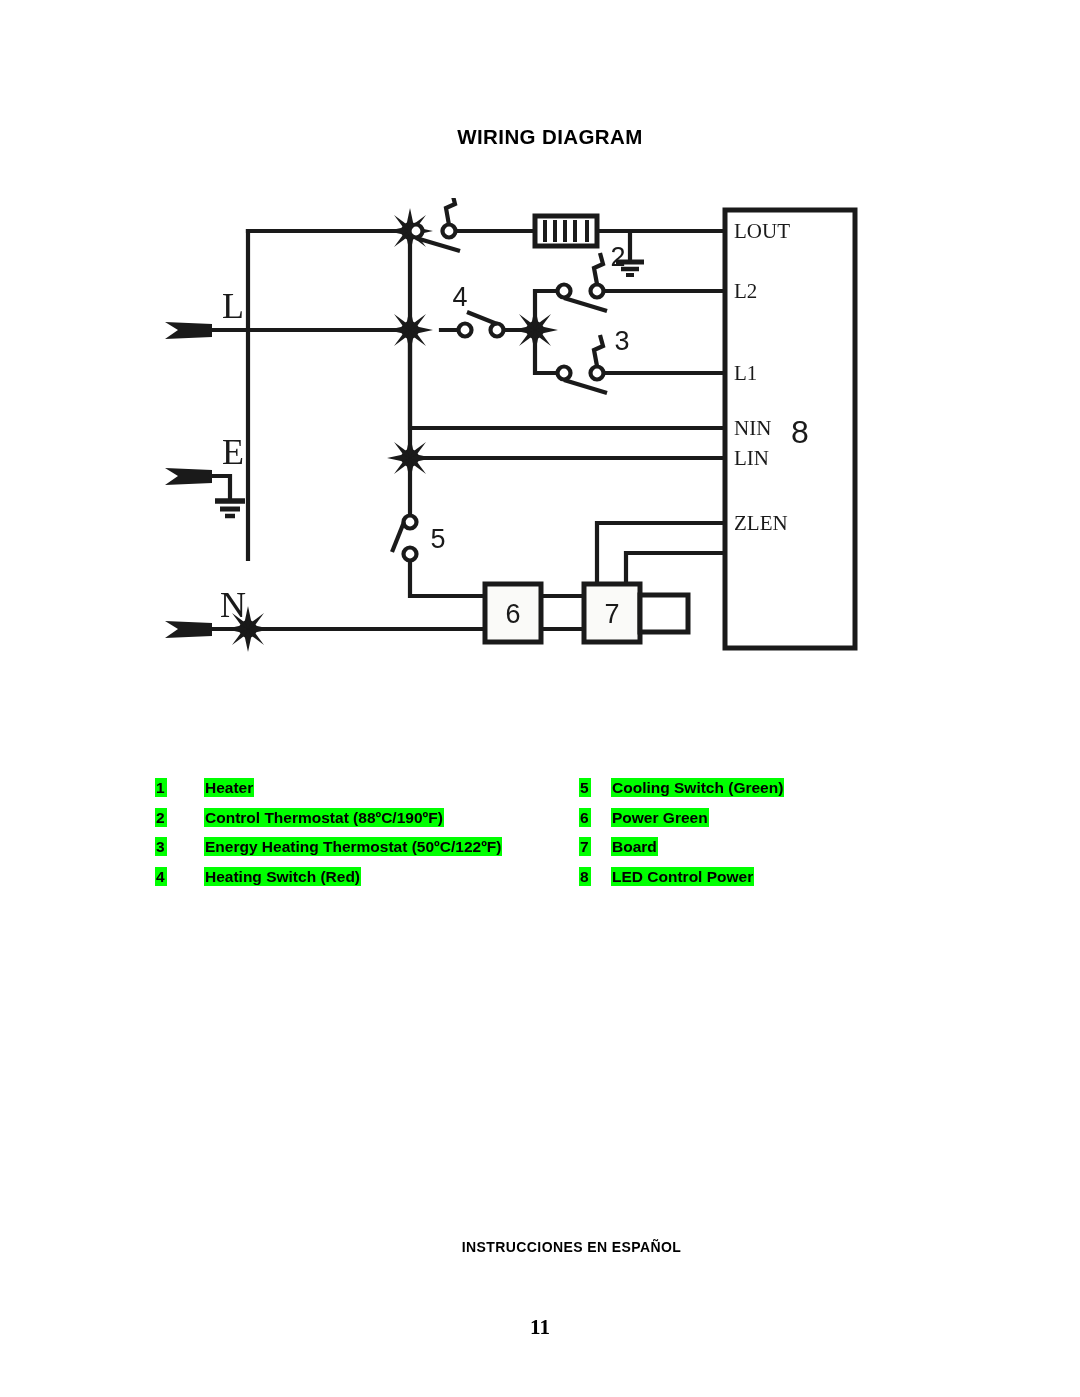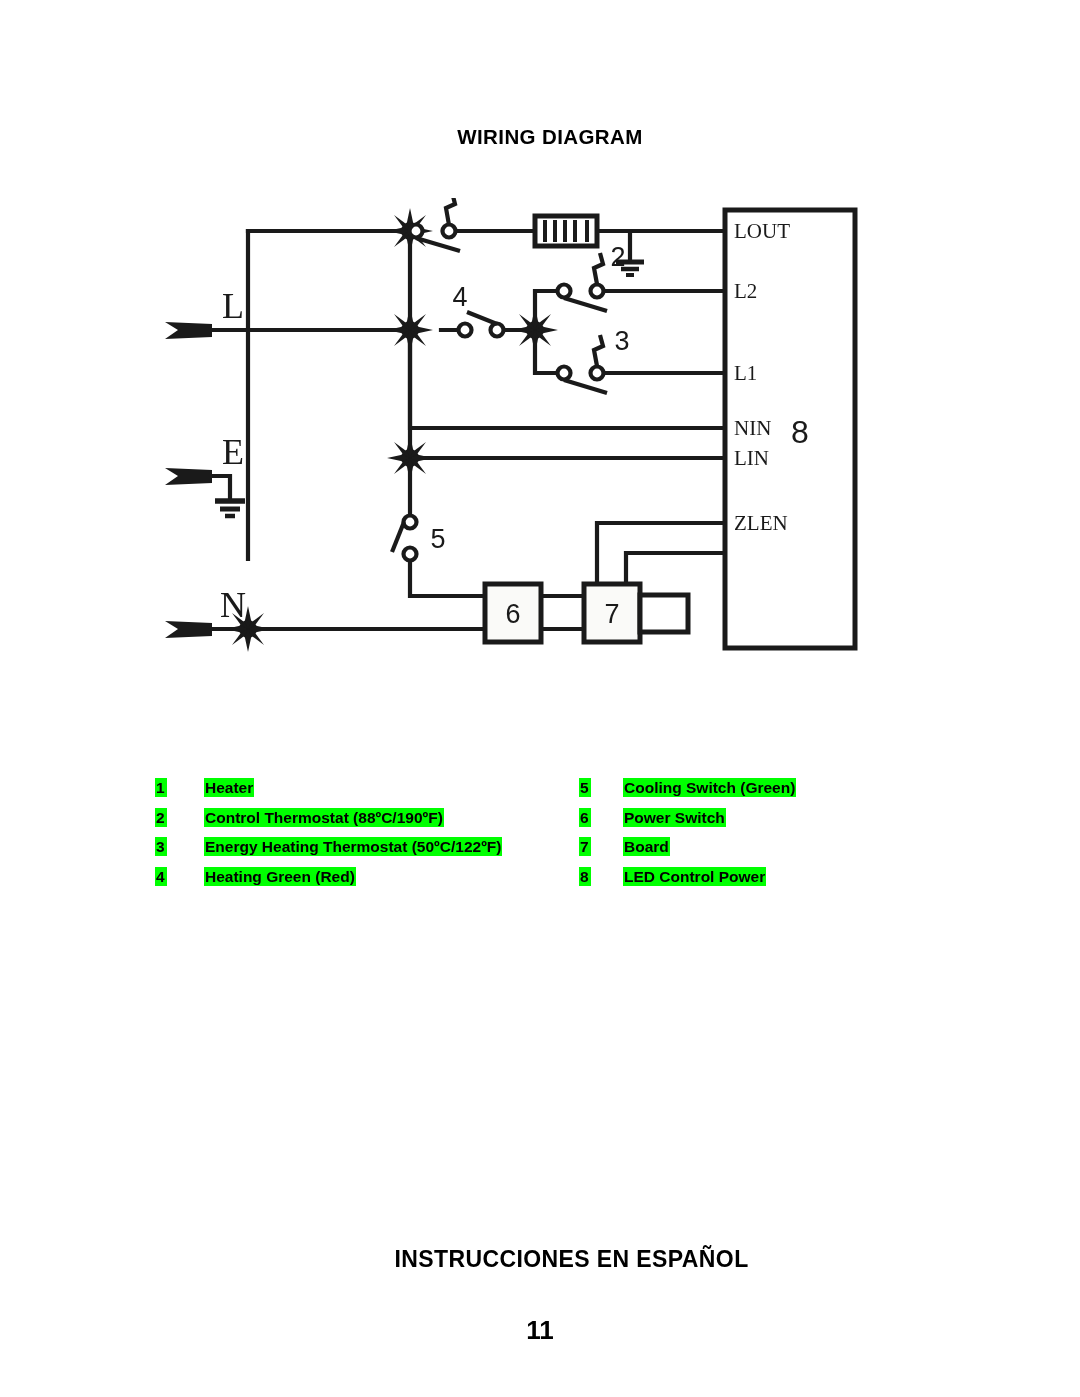--- a/index.html
+++ b/index.html
@@ -31,32 +31,32 @@
     font-weight: bold;
     letter-spacing: 0.4px;
     padding-left: 20px;
   }
   #wiring-title {
     top: 111px;
     font-size: 20.5px;
   }
   #spanish-title {
     top: 1227px;
-    font-size: 23px;
+    font-size: 14px;
     margin-left: 43px;
   }
   #page-number {
     position: absolute;
     left: 0;
     right: 0;
     top: 1315px;
     text-align: center;
-    font-family: Liberation Sans, sans-serif;
+    font-family: Liberation Serif, serif;
     font-weight: bold;
-    font-size: 26px;
+    font-size: 21px;
   }
 
   
   #wiring-diagram-figure {
     position: absolute;
     left: 160px;
     top: 198px;
     width: 710px;
     height: 500px;
   }
@@ -100,21 +100,21 @@
     color: #000000;
     font-weight: bold;
     font-size: 15.5px;
     line-height: 19px;
     display: inline-block;
     margin-left: 37px;
     padding: 0 1px;
     white-space: nowrap;
   }
   #legend-col-right .legend-label {
-    margin-left: 32px;
+    margin-left: 20px;
   }
 </style>
 </head>
 <body>
 
 <div class="page">
 
   <h1 class="page-heading" id="wiring-title">WIRING DIAGRAM</h1>
 
   <div id="wiring-diagram-figure">
@@ -347,32 +347,32 @@
       <div class="legend-row">
         <span class="legend-num">2</span>
         <span class="legend-label">Control Thermostat (88ºC/190ºF)</span>
       </div>
       <div class="legend-row">
         <span class="legend-num">3</span>
         <span class="legend-label">Energy Heating Thermostat (50ºC/122ºF)</span>
       </div>
       <div class="legend-row">
         <span class="legend-num">4</span>
-        <span class="legend-label">Heating Green (Red)</span>
+        <span class="legend-label">Heating Switch (Red)</span>
       </div>
     </div>
 
     <div class="legend-col" id="legend-col-right">
       <div class="legend-row">
         <span class="legend-num">5</span>
         <span class="legend-label">Cooling Switch (Green)</span>
       </div>
       <div class="legend-row">
         <span class="legend-num">6</span>
-        <span class="legend-label">Power Switch</span>
+        <span class="legend-label">Power Green</span>
       </div>
       <div class="legend-row">
         <span class="legend-num">7</span>
         <span class="legend-label">Board</span>
       </div>
       <div class="legend-row">
         <span class="legend-num">8</span>
         <span class="legend-label">LED Control Power</span>
       </div>
     </div>

